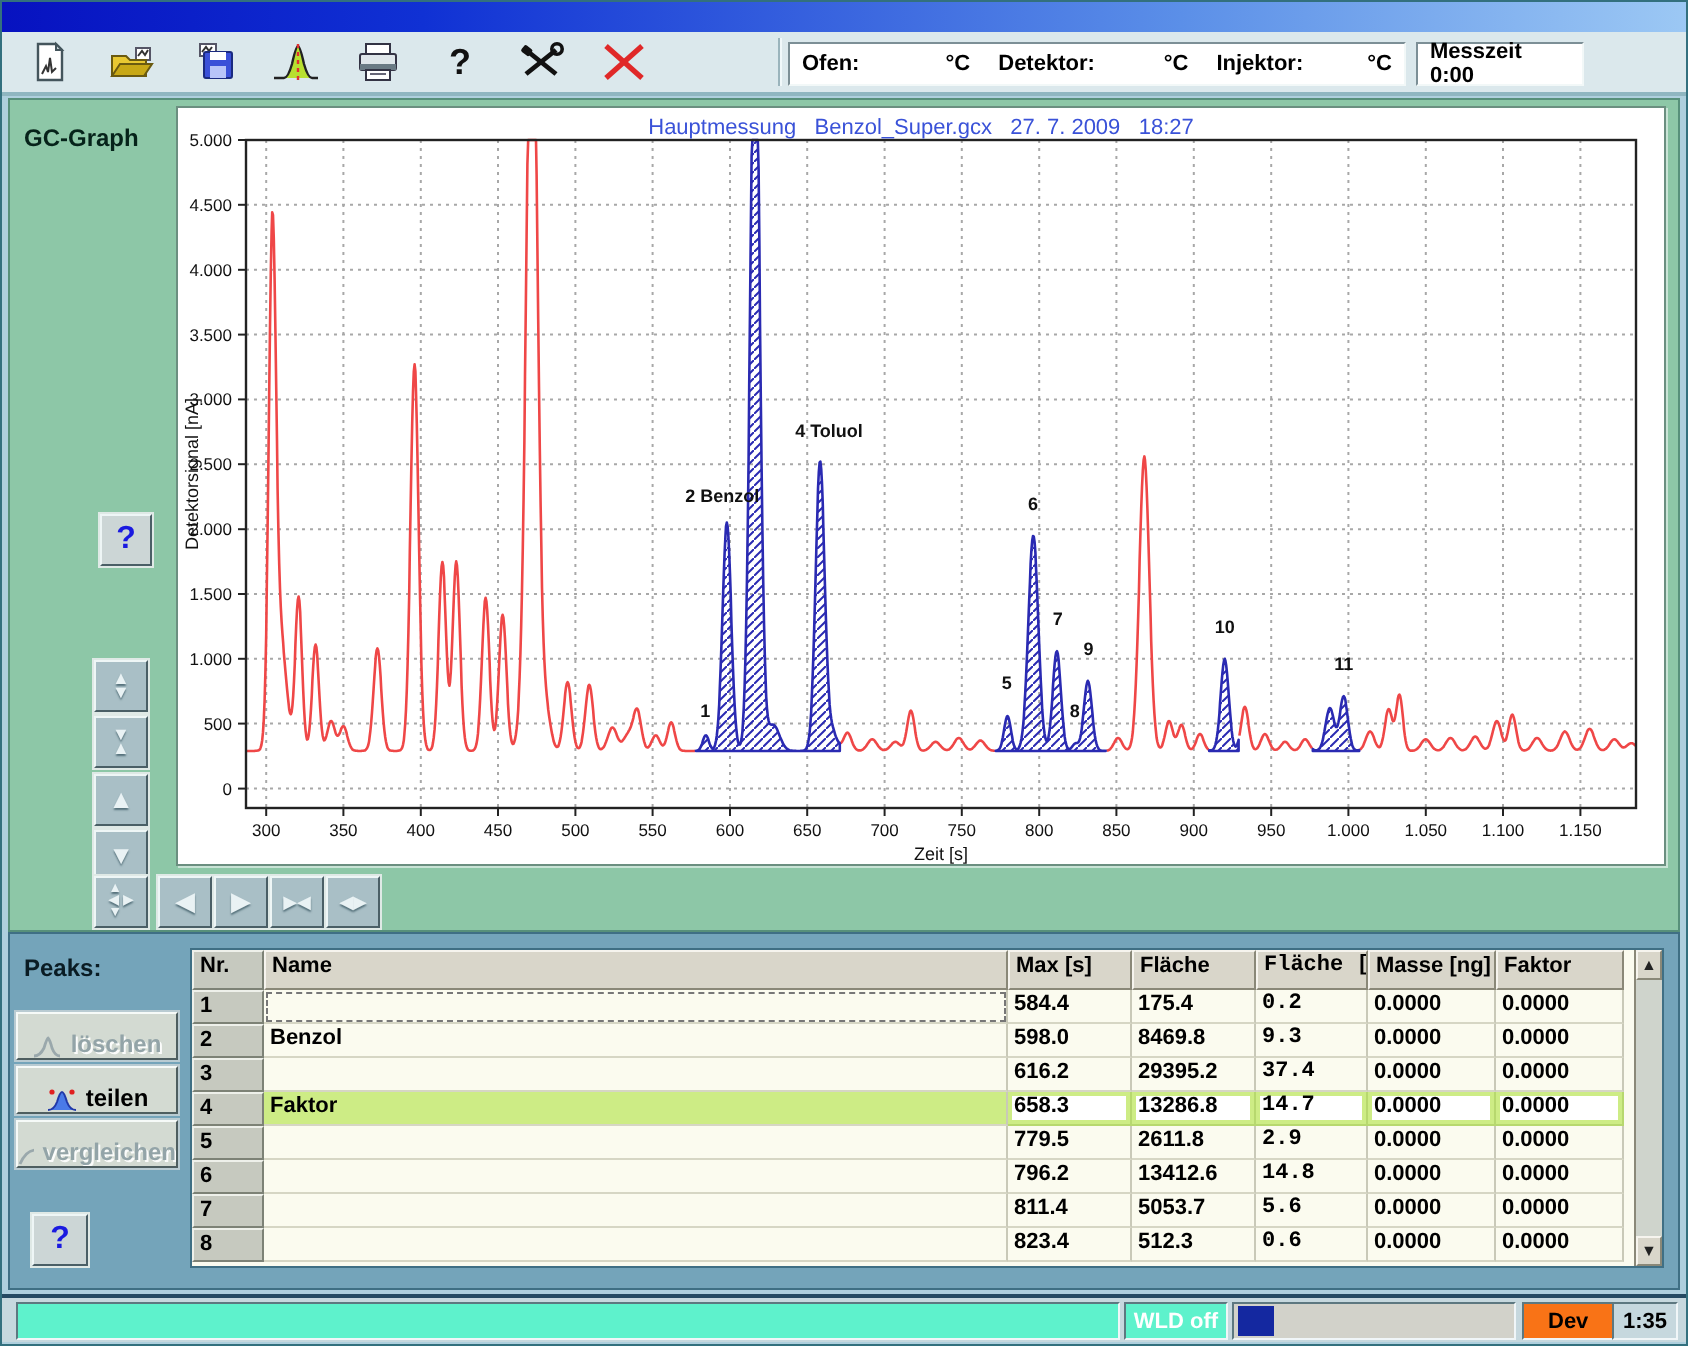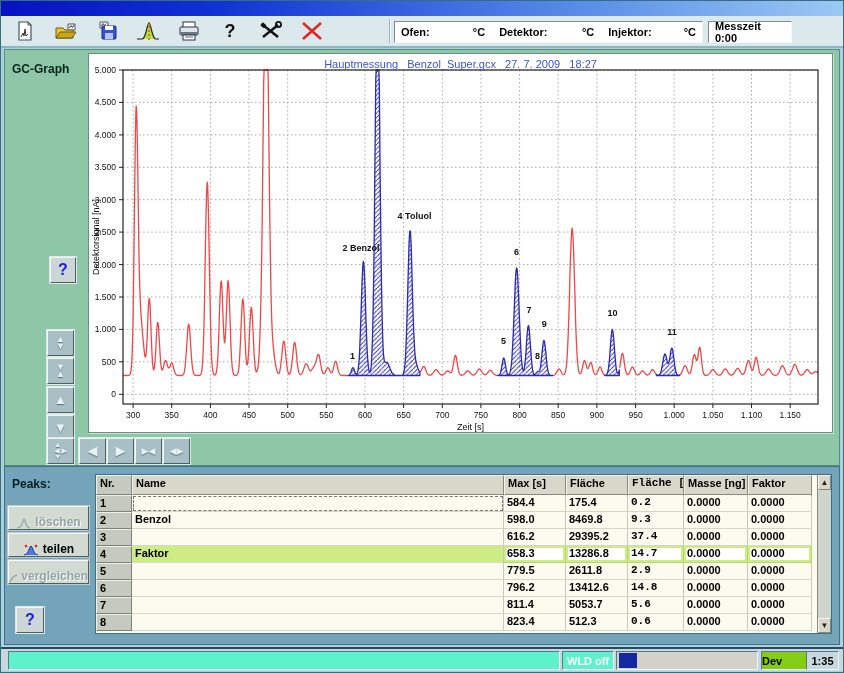--- a/index.html
+++ b/index.html
@@ -71,21 +71,21 @@
 
   
   #statusbar { position:absolute; left:1px; top:647px; width:842px; height:24px; background:#c6d8de;
     border-top:2px solid #254a62; }
   .sb-box { position:absolute; top:2px; height:19px; border:1px solid; border-color:#5d7880 #f0f6f8 #f0f6f8 #5d7880;
     font-size:11px; font-weight:bold; display:flex; align-items:center; }
   #sb-msg { left:7px; width:552px; background:#5ef2cc; }
   #sb-wld { left:561px; width:52px; background:#5ef2cc; color:#fff; justify-content:center; }
   #sb-prog { left:615px; width:142px; background:#d2d2ca; }
   #sb-prog .block { width:18px; height:15px; margin-left:2px; background:#1428a0; }
-  #sb-dev { left:760px; width:63px; background:#84cc16; padding-left:0; }
+  #sb-dev { left:760px; width:63px; background:#f97316; padding-left:12px; }
   #sb-time { left:805px; width:33px; background:#c6d8de; justify-content:center; }
 </style>
 </head>
 <body>
 
 <div id="stage">
 
   <div id="titlebar"></div>
 
   <div id="toolbar">

